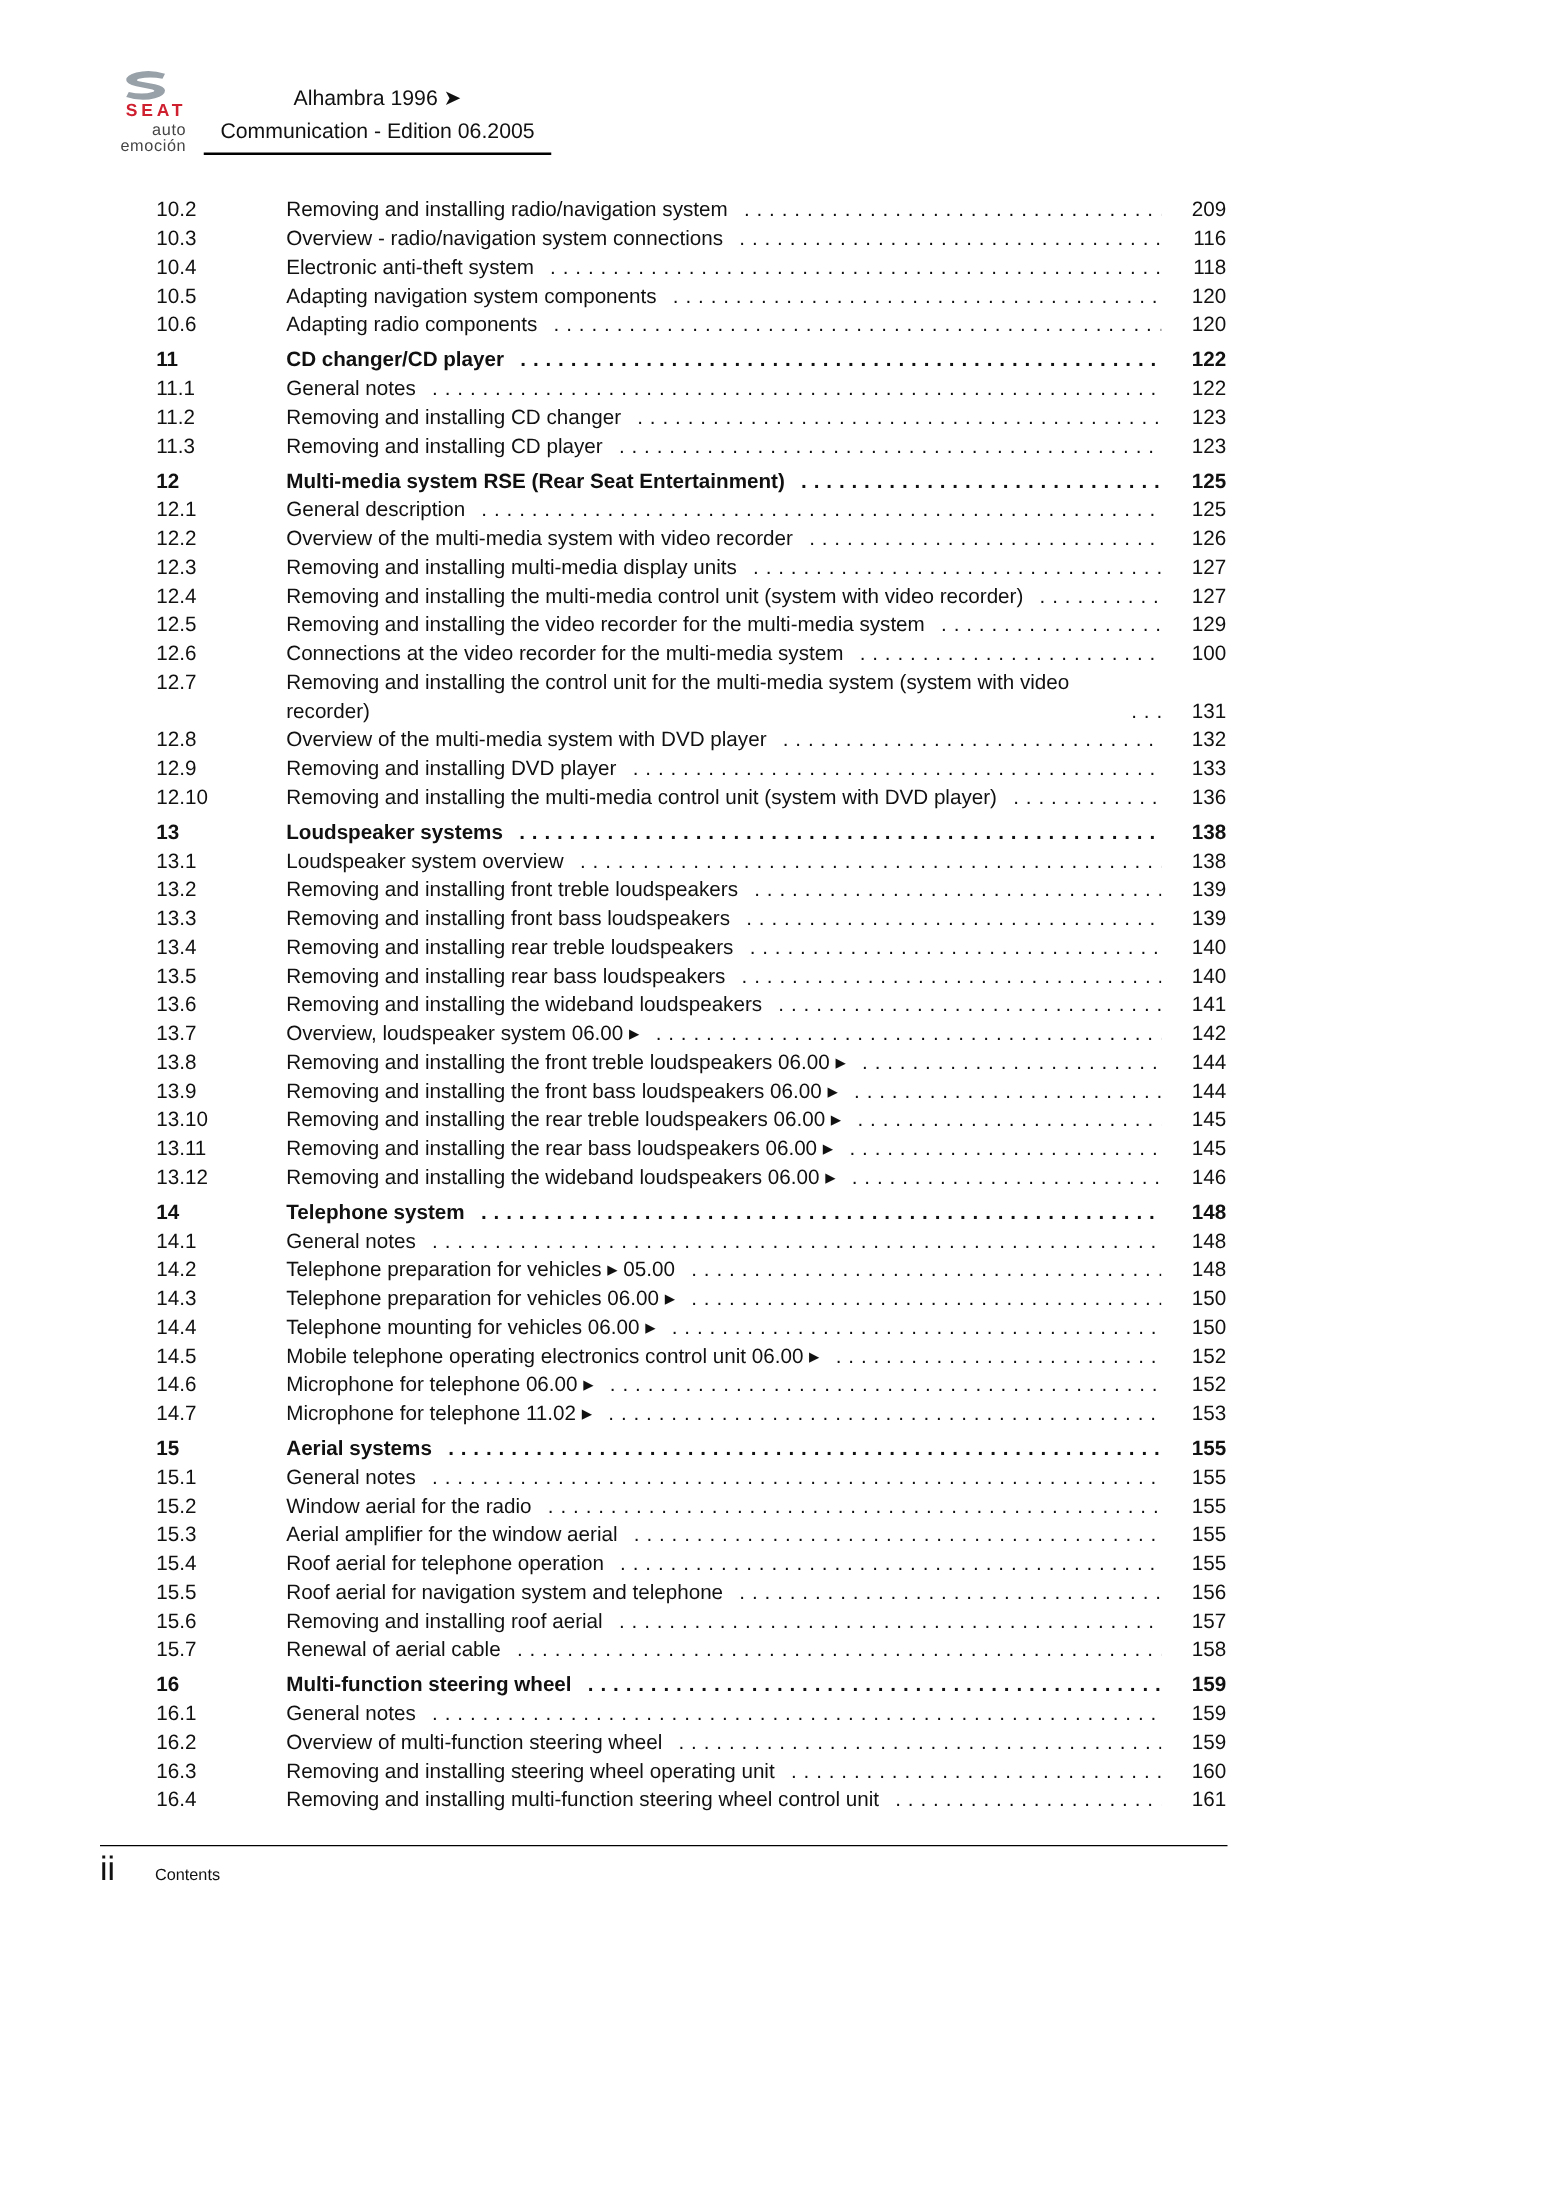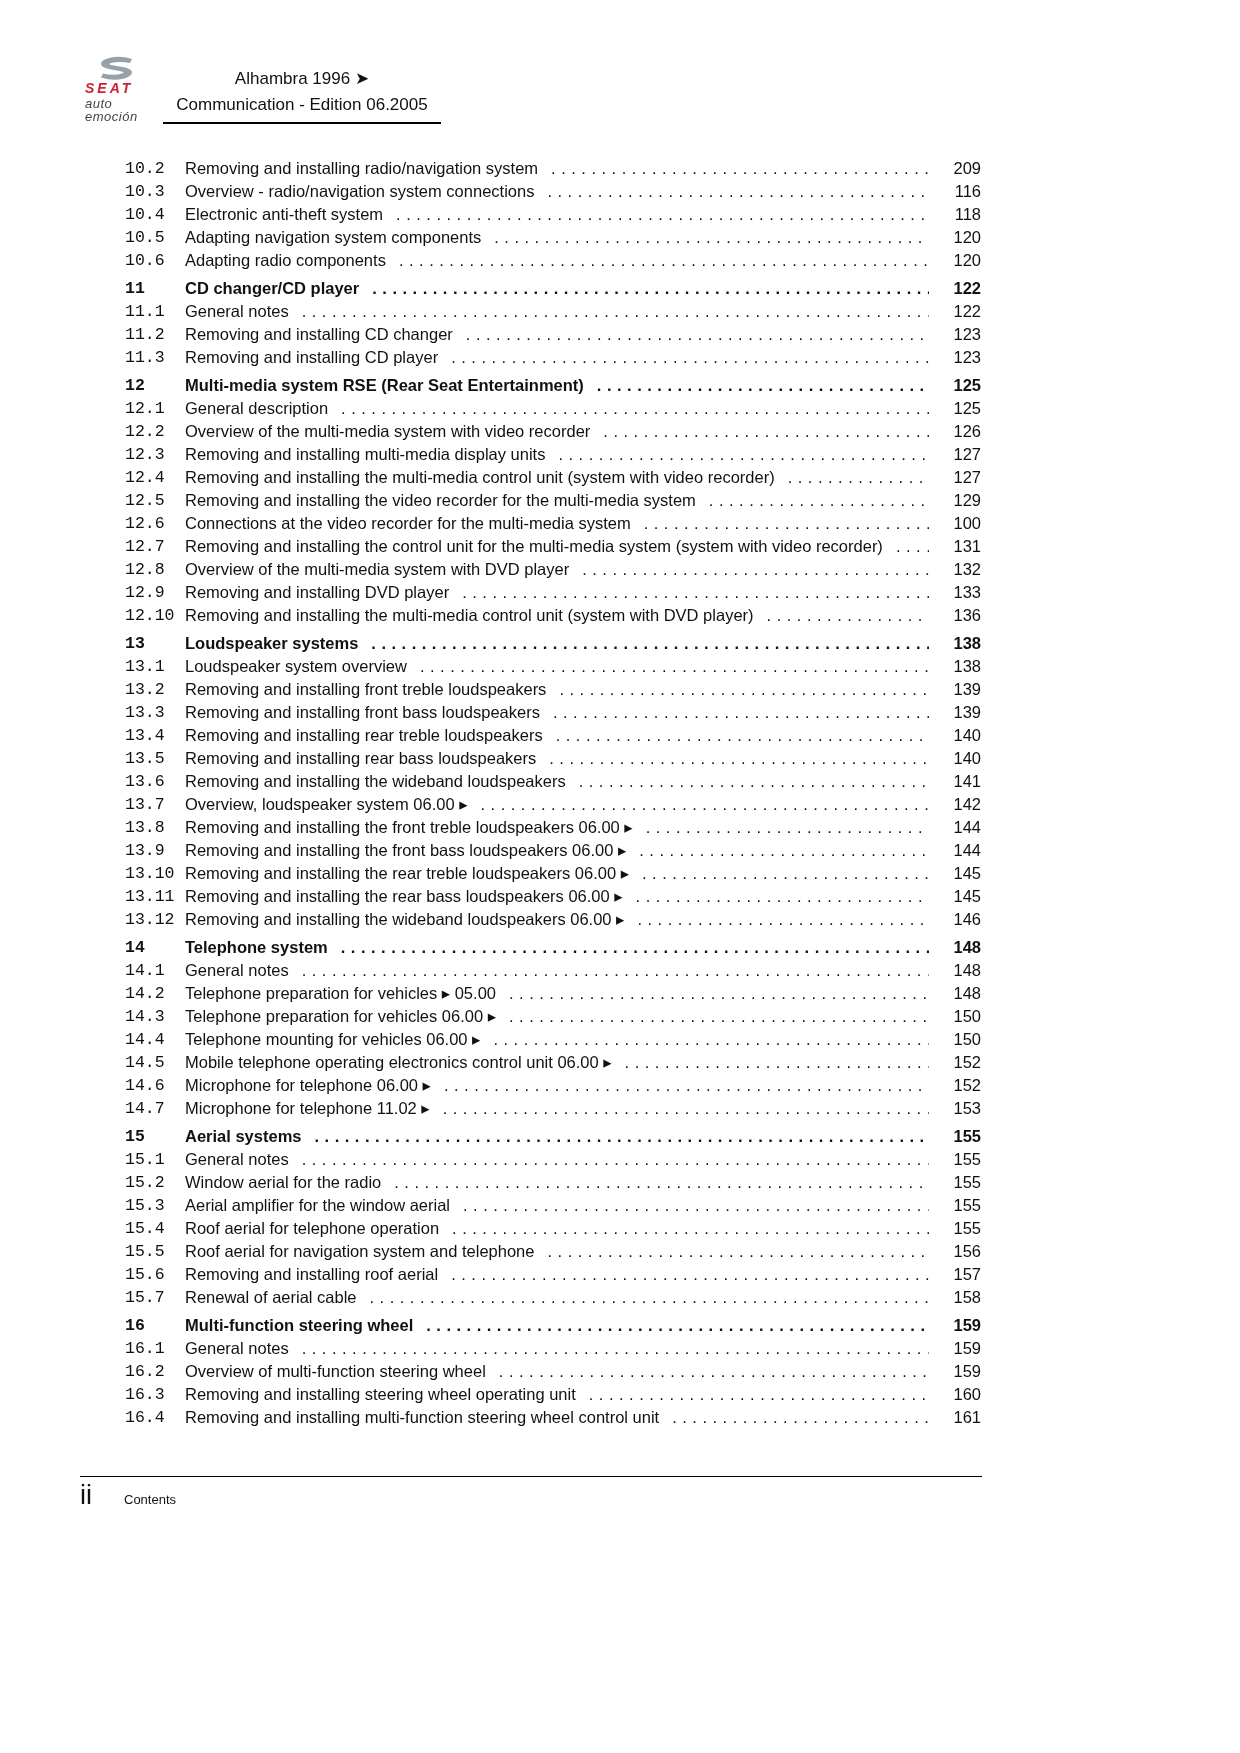--- a/index.html
+++ b/index.html
@@ -10,21 +10,21 @@
     position:relative;
     overflow:hidden;
   }
   .page { position:absolute; inset:0; background:#fff; }
 
   
   .header {
     position:absolute; top:56px; left:85px;
     display:flex; align-items:flex-start; gap:14px;
   }
-  .logo { width:64px; text-align:left; line-height:1;font-style:italic; }
+  .logo { width:64px; text-align:right; line-height:1; }
   .logo-s { display:block; margin:0 auto 1px auto; }
   .brand {
     color:#cf2030; font-weight:bold; font-size:14px;
     letter-spacing:3px; margin-top:1px;
   }
   .tagline { font-size:13px; color:#444; letter-spacing:0.5px; margin-top:2px; }
 
   .header-text {
     display:inline-block;
     padding-top:12px;
@@ -39,22 +39,22 @@
   
   .toc {
     position:absolute; top:157px; left:125px; width:856px;
   }
   .toc-row {
     display:flex;
     font-size:16.5px;
     line-height:23px;
   }
   .toc-row.bold { font-weight:bold; margin-top:5px; }
-  .num  { width:60px; flex:none;font-family:Liberation Mono, monospace; }
-  .title { flex:0 1 auto; }
+  .num  { width:60px; flex:none; }
+  .title { flex:0 1 auto;margin-left:44px; }
   .dots {
     flex:1 1 24px; min-width:24px;
     overflow:hidden; white-space:nowrap;
     margin:0 6px 0 13px;
     align-self:flex-end;
   }
   .dots::after {
     content:"..........................................................................................................................................";
     letter-spacing:5.5px;
   }

